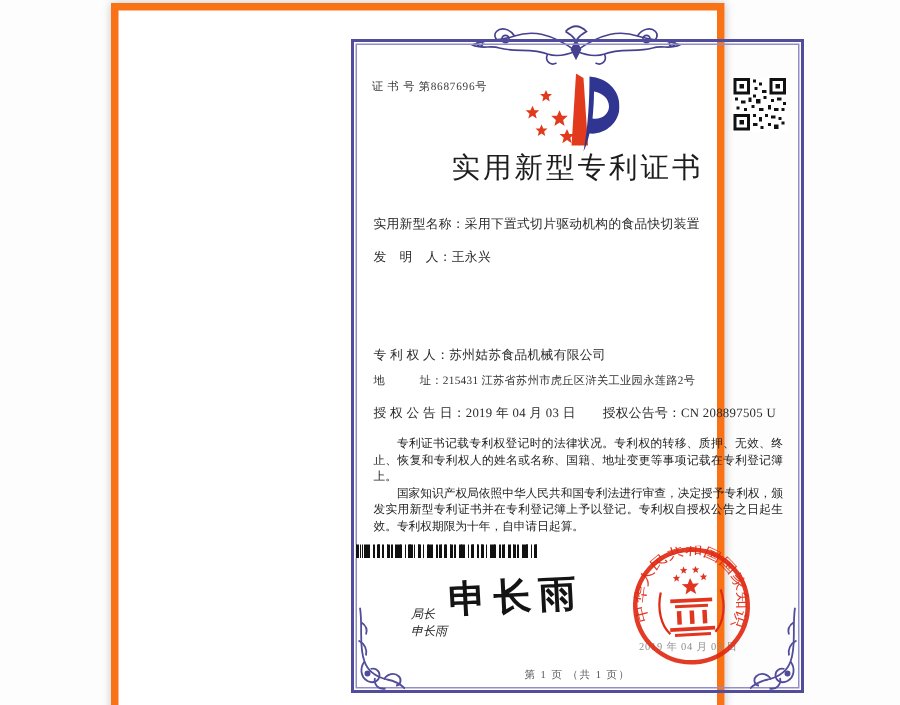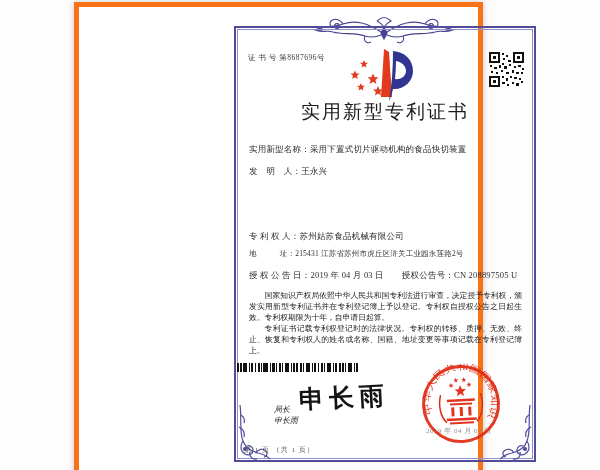--- a/index.html
+++ b/index.html
@@ -27,22 +27,22 @@
   .barcode{position:absolute;left:158px;top:356px;width:122px;height:9px;background-color:#fff;
     background-image:
       repeating-linear-gradient(90deg,#111 0 1px,transparent 1px 3px),
       repeating-linear-gradient(90deg,#111 0 2px,transparent 2px 7px),
       repeating-linear-gradient(90deg,transparent 0 4px,#111 4px 5px,transparent 5px 11px);}
   .sig-block{position:absolute;left:195px;top:397px;font-size:8px;color:#222;line-height:11px;font-style:italic;}
   .signature{position:absolute;left:220px;top:374px;font-size:25px;color:#141414;
              letter-spacing:5px;transform:rotate(-3deg);font-weight:600;white-space:nowrap;}
   .seal{position:absolute;left:342px;top:357px;width:80px;height:80px;transform:rotate(-3deg);z-index:3;}
   .seal-date{position:absolute;left:347px;top:419px;font-size:7px;color:#8e8e8e;letter-spacing:.5px;z-index:2;white-space:nowrap;}
-  .footer{position:absolute;left:155px;top:438px;width:302px;
-          font-size:7px;color:#555;letter-spacing:1px;padding-left:10px;}
+  .footer{position:absolute;left:155px;top:438px;width:302px;text-align:center;
+          font-size:7px;color:#555;letter-spacing:1px;}
   .corner{position:absolute;top:398px;width:34px;height:55px;}
   .corner-left{left:157px;}
   .corner-right{left:421px;transform:scaleX(-1);}
 </style>
 </head>
 <body>
 
 <div class="canvas">
   <div class="page">
 
@@ -147,22 +147,22 @@
       <span>专 利 权 人：</span><span>苏州姑苏食品机械有限公司</span>
     </div>
     <div class="field f-addr">
       <span>地　　　址：</span><span>215431 江苏省苏州市虎丘区浒关工业园永莲路2号</span>
     </div>
     <div class="field f-grant">
       <span>授 权 公 告 日：</span><span>2019 年 04 月 03 日</span><span class="grant-gap"></span><span>授权公告号：</span><span>CN 208897505 U</span>
     </div>
 
     <div class="legal">
+      <p>专利证书记载专利权登记时的法律状况。专利权的转移、质押、无效、终止、恢复和专利权人的姓名或名称、国籍、地址变更等事项记载在专利登记簿上。</p>
       <p>国家知识产权局依照中华人民共和国专利法进行审查，决定授予专利权，颁发实用新型专利证书并在专利登记簿上予以登记。专利权自授权公告之日起生效。专利权期限为十年，自申请日起算。</p>
-      <p>专利证书记载专利权登记时的法律状况。专利权的转移、质押、无效、终止、恢复和专利权人的姓名或名称、国籍、地址变更等事项记载在专利登记簿上。</p>
     </div>
 
     <div class="barcode"></div>
 
     <div class="sig-block">
       <div>局长</div>
       <div>申长雨</div>
     </div>
     <div class="signature">申长雨</div>
 

